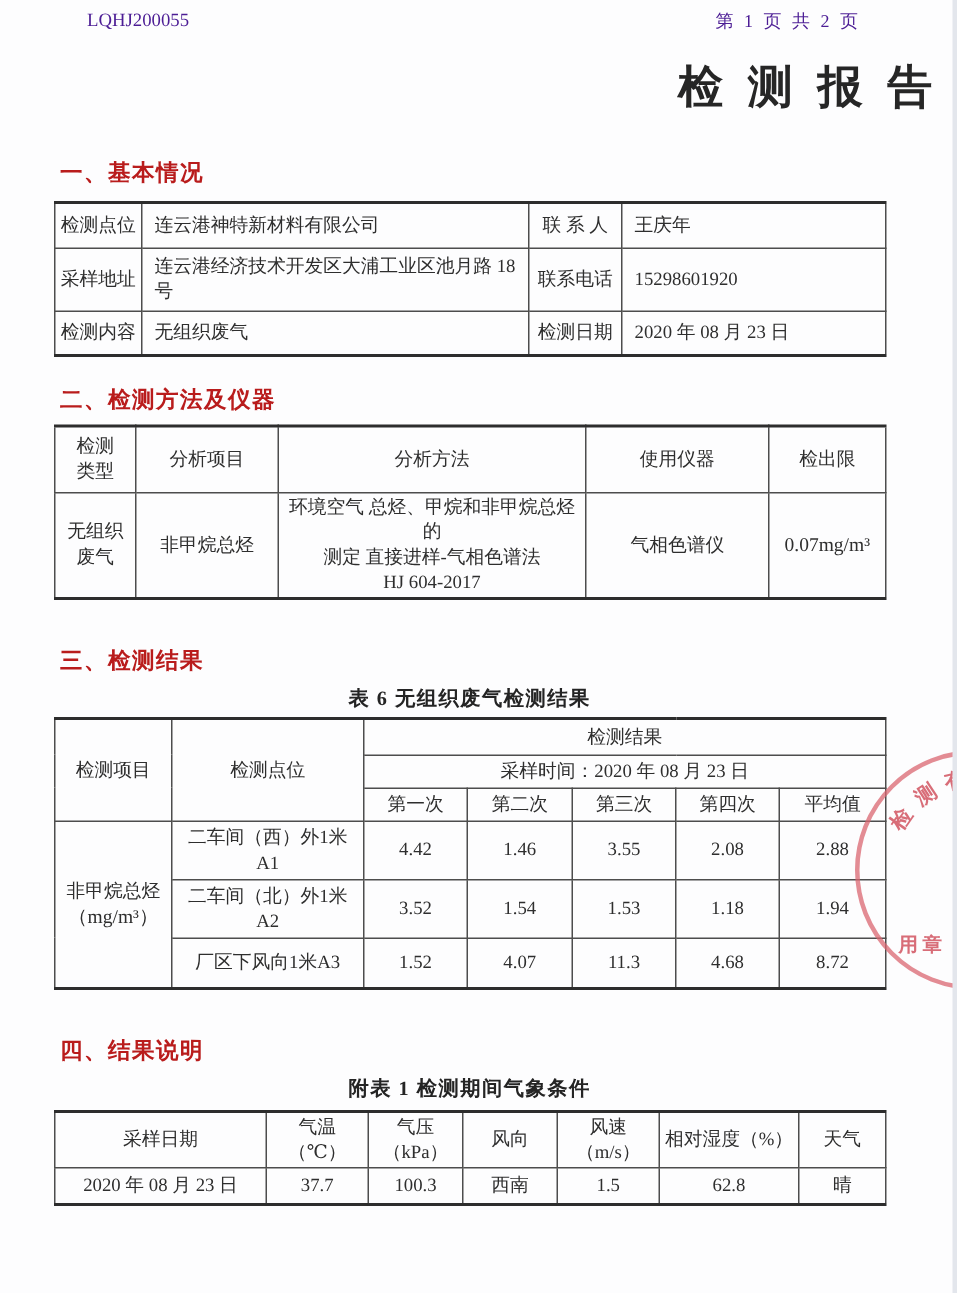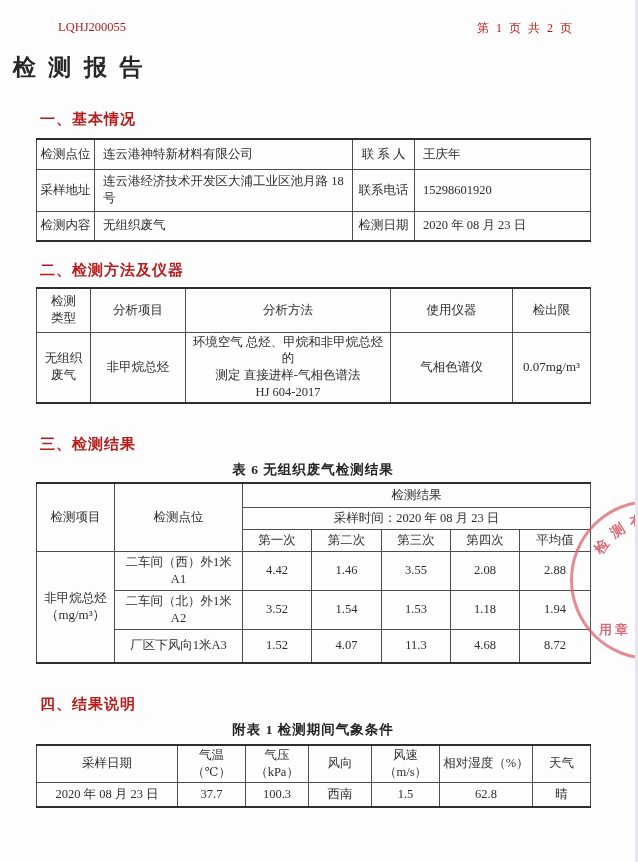--- a/index.html
+++ b/index.html
@@ -11,25 +11,25 @@
     overflow:hidden;
     font-family:"Liberation Serif","DejaVu Serif",serif;
     color:#2e2e2e;
   }
   .page::after{
     content:"";position:absolute;top:0;right:0;width:3px;height:100%;
     background:#e3e6ec;pointer-events:none;
   }
   .doc-header{
     display:flex;justify-content:space-between;align-items:flex-start;
-    padding:20px 64px 0 58px;font-size:12.5px;color:#b91c1c;
+    padding:6px 64px 0 58px;font-size:12.5px;color:#4c1d95;
   }
   .page-info{letter-spacing:2px;font-size:12px;}
   .doc-title{
-    text-align:left;margin-top:15px;font-size:23px;font-weight:bold;
+    text-align:right;margin-top:15px;font-size:30px;font-weight:bold;
     letter-spacing:0.55em;text-indent:0.55em;color:#262626;
   }
   .content{margin-left:36px;width:554px;}
   .sec-heading{
     font-size:15px;font-weight:bold;color:#b91c1c;
     margin:0 0 0 4px;letter-spacing:1px;
   }
   .sh1{margin-top:27px;}
   .sh2{margin-top:19px;}
   .sh3{margin-top:31px;}

